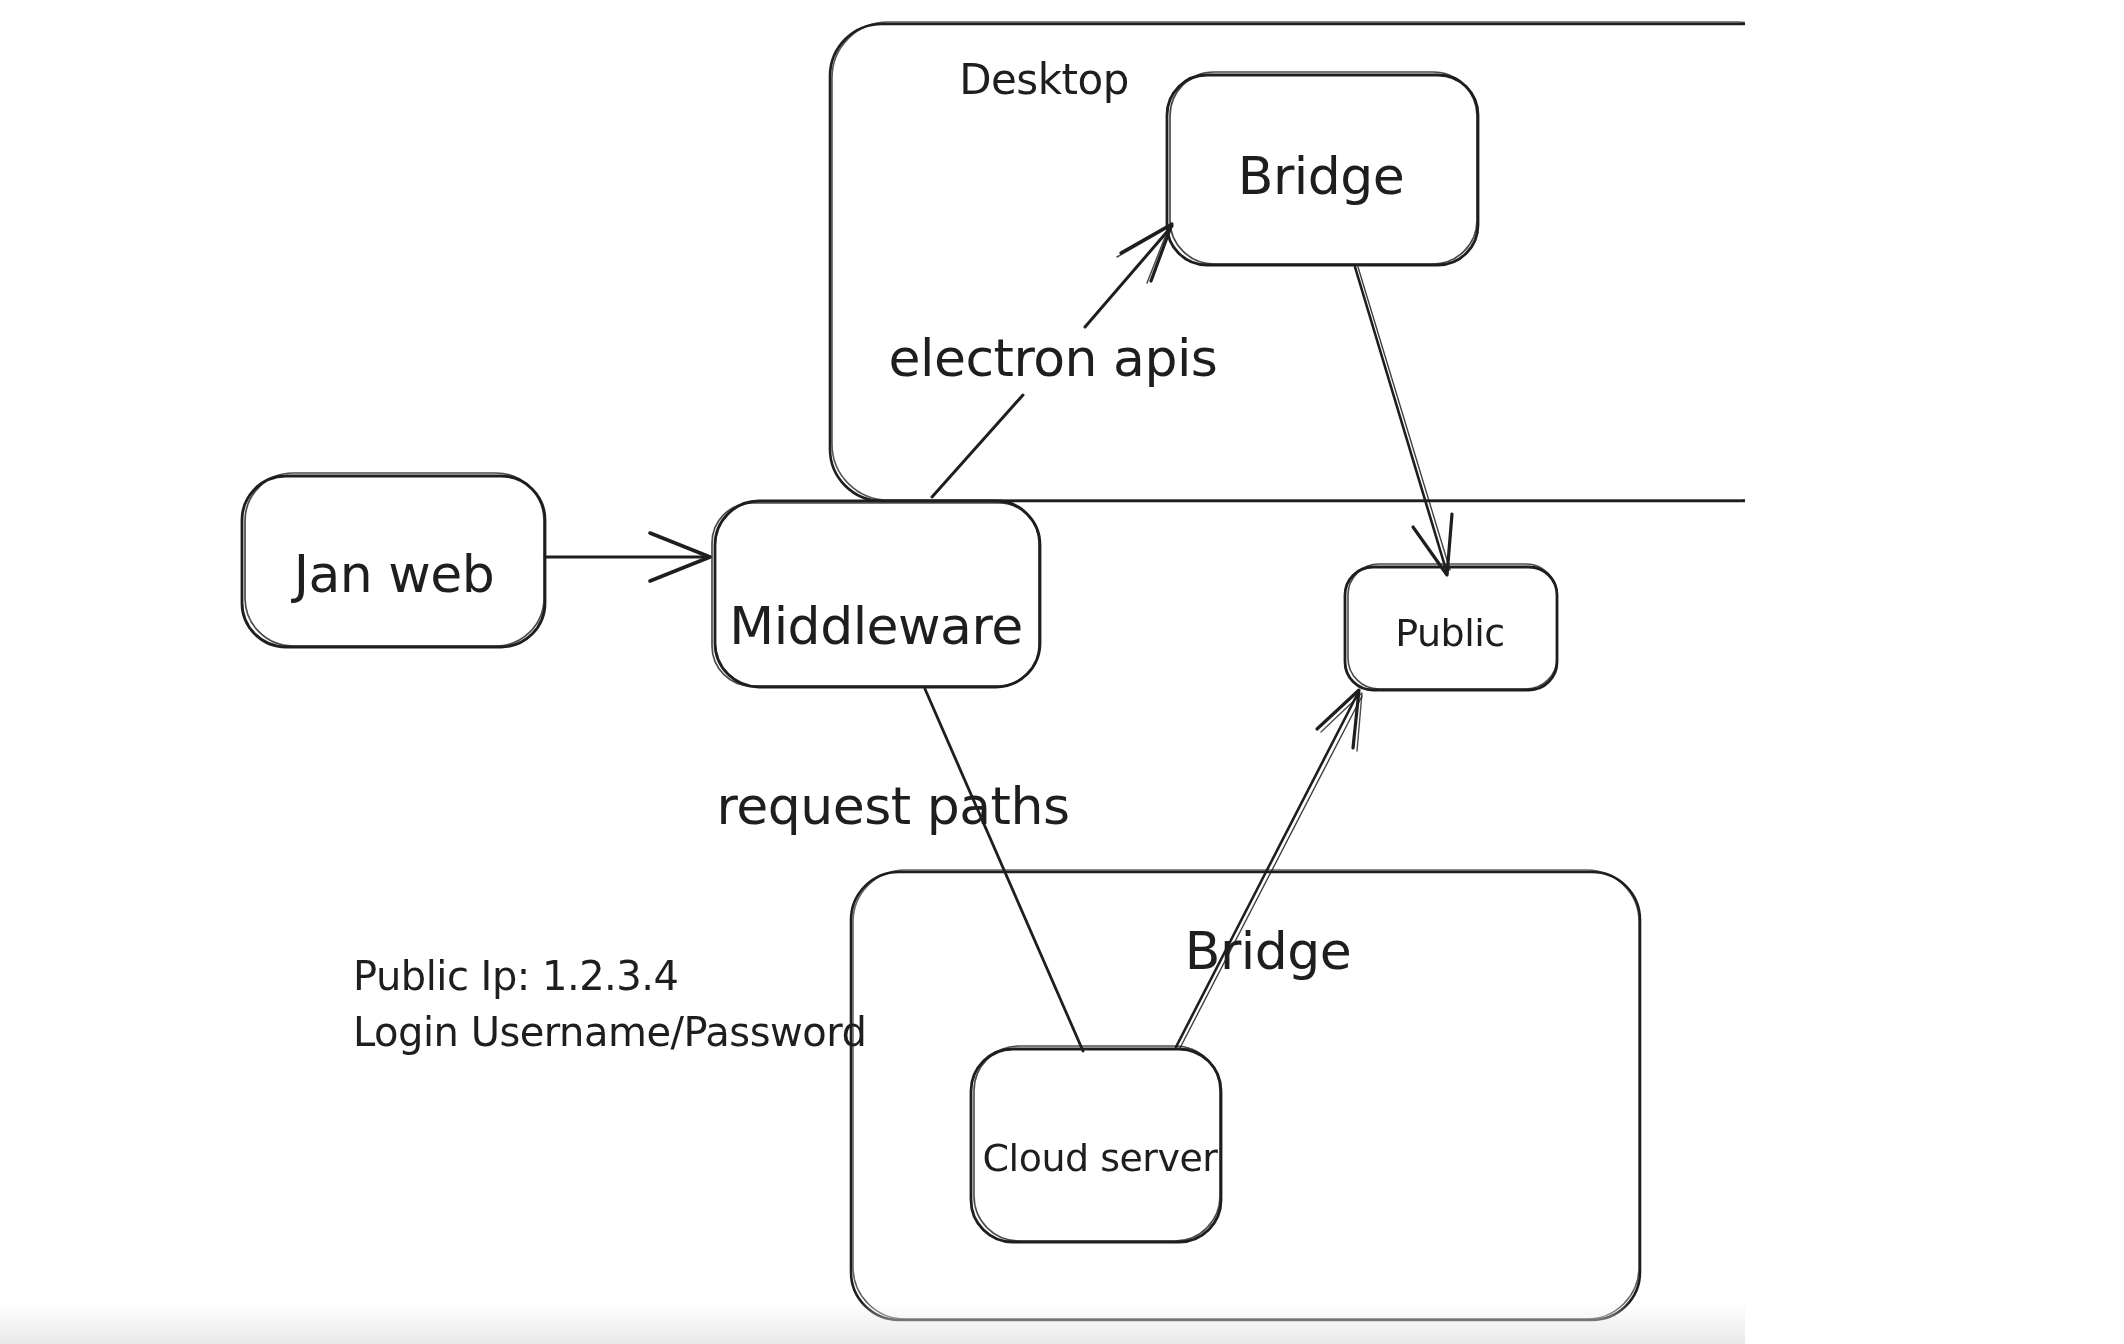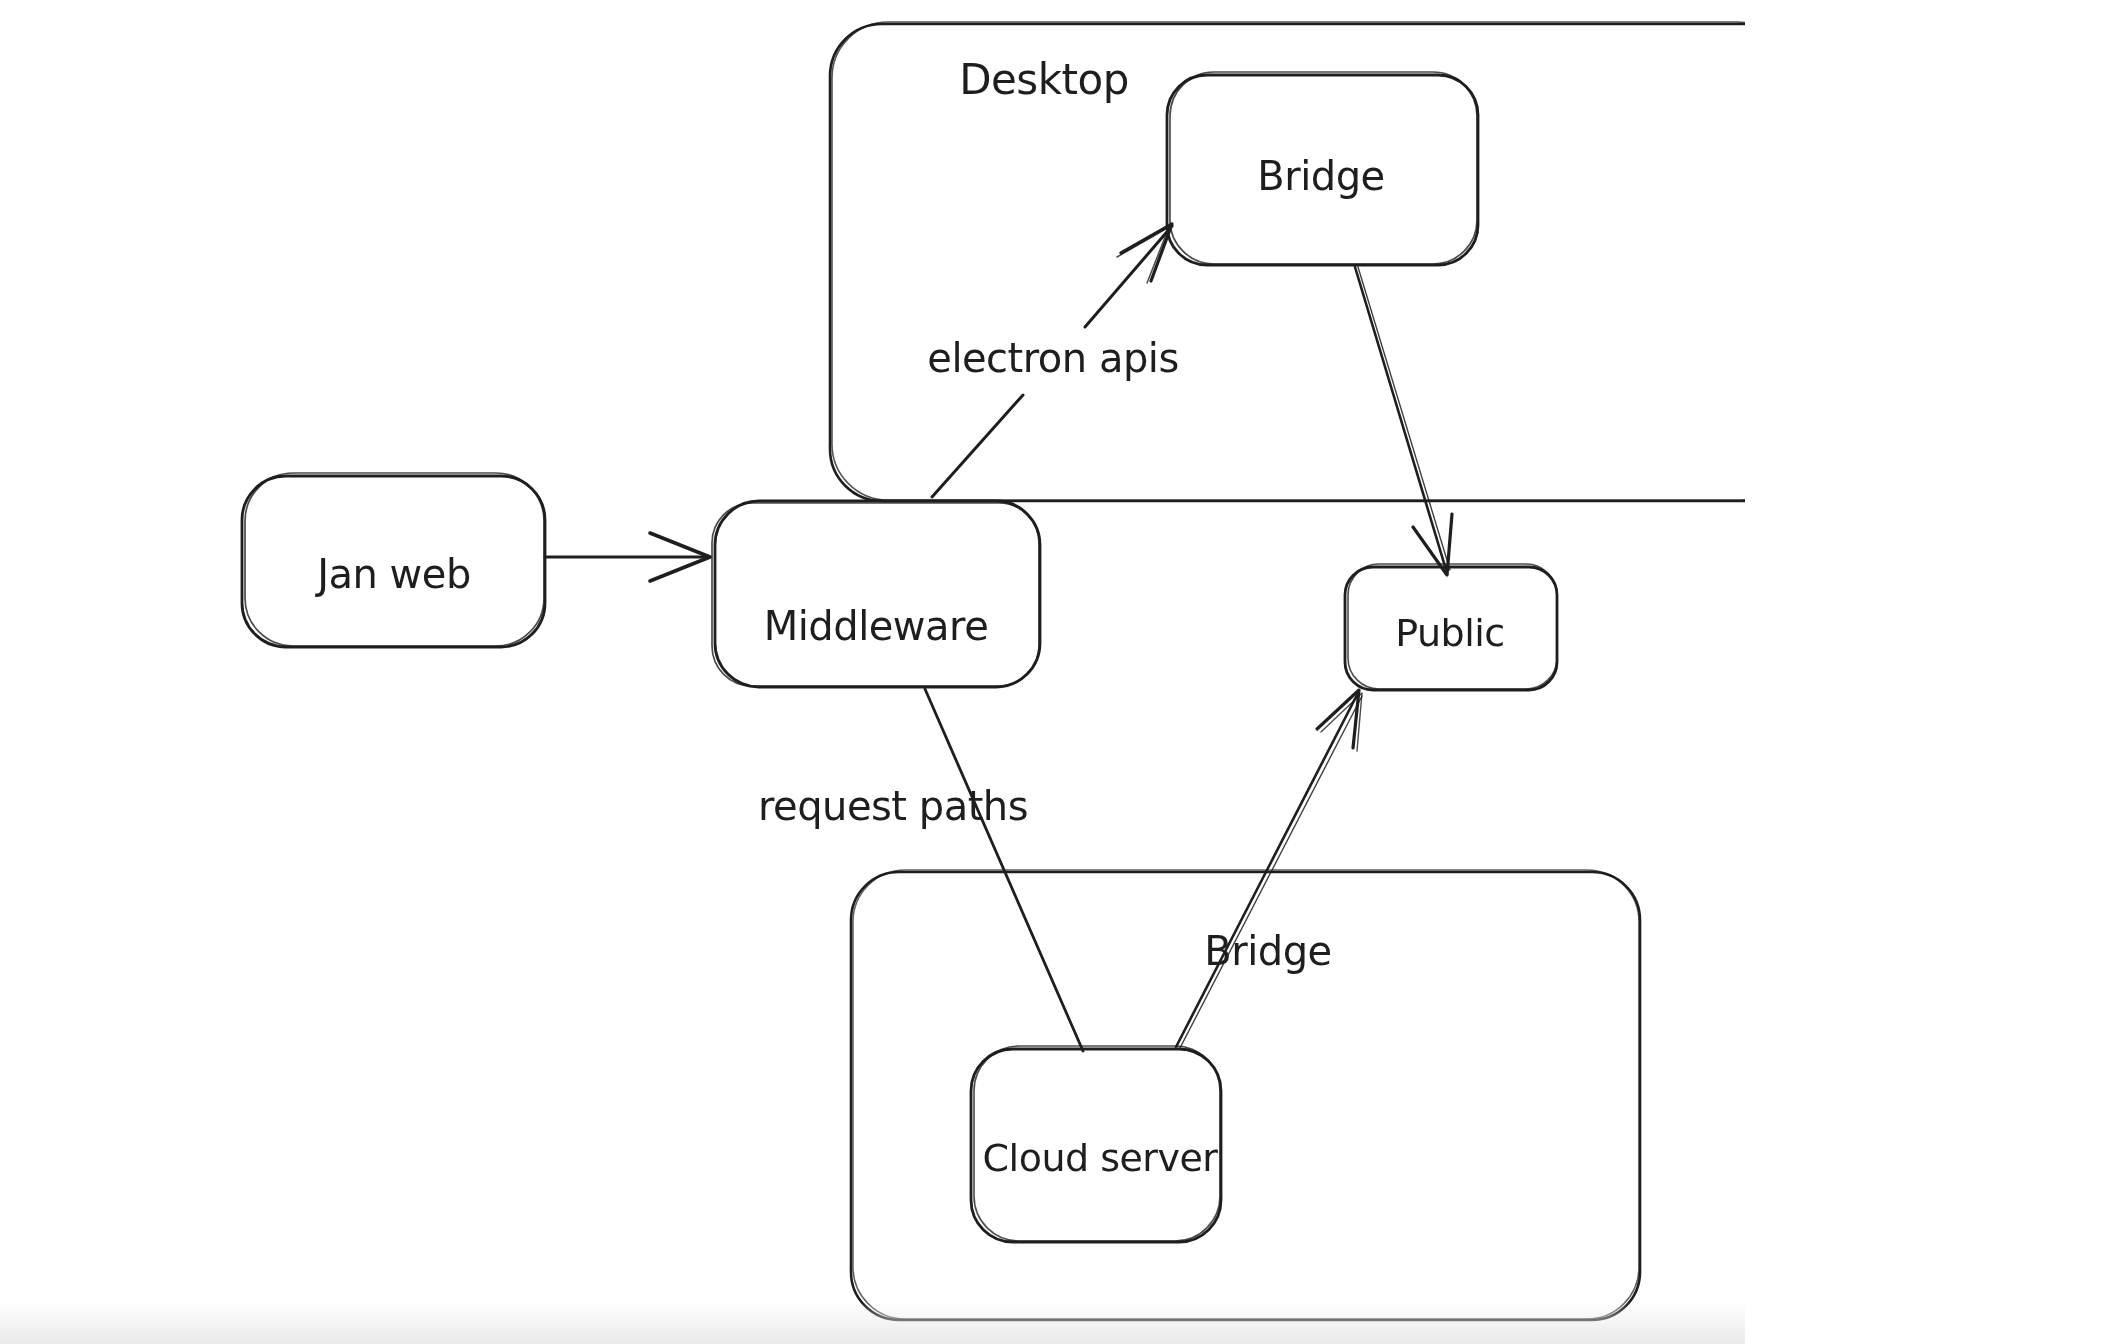--- a/index.html
+++ b/index.html
@@ -8,21 +8,21 @@
     width:1745px;height:1344px;
     background:#ffffff;
     overflow:hidden;
     font-family:"DejaVu Sans", sans-serif;
     color:#1e1e1e;
   }
   #shapes{position:absolute;left:0;top:0;width:2124px;height:1344px;}
   .lbl{
     position:absolute;
     transform:translate(-50%,-50%);
-    font-size:40px;
+    font-size:52px;
     letter-spacing:-0.5px;
     white-space:nowrap;
     color:#1e1e1e;
   }
   .notes{
     position:absolute;
     left:353px;top:948px;
     font-size:40px;
     line-height:56px;
     letter-spacing:-0.5px;
@@ -112,15 +112,19 @@
 
   <div class="lbl" style="left:394px;top:574px;">Jan web</div>
   <div class="lbl" style="left:876px;top:587px;margin-top:39px;">Middleware</div>
   <div class="lbl" style="left:1321px;top:176px;">Bridge</div>
   <div class="lbl" style="left:1450px;top:633px;font-size:38px;">Public</div>
   <div class="lbl" style="left:1100px;top:1158px;font-size:38px;">Cloud server</div>
 
   <div class="lbl" style="left:893px;top:806px;">request paths</div>
   <div class="lbl" style="left:1053px;top:358px;">electron apis</div>
 
+  <div class="notes">
+    <div>Public Ip: 1.2.3.4</div>
+    <div>Login Username/Password</div>
+  </div>
 
   <div class="fade-bottom"></div>
 </div>
 
 </body></html>

